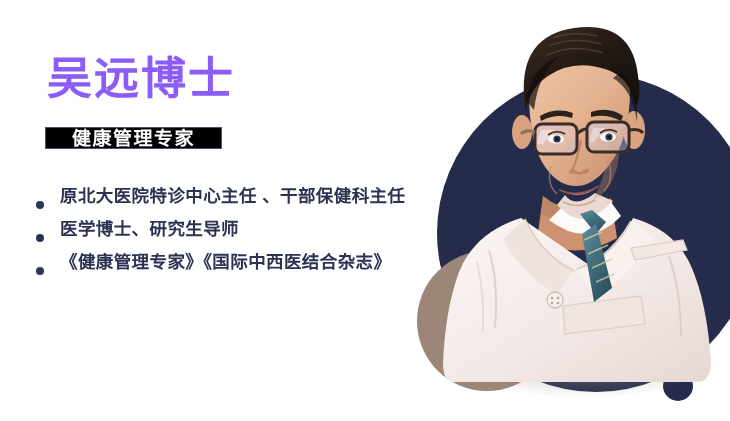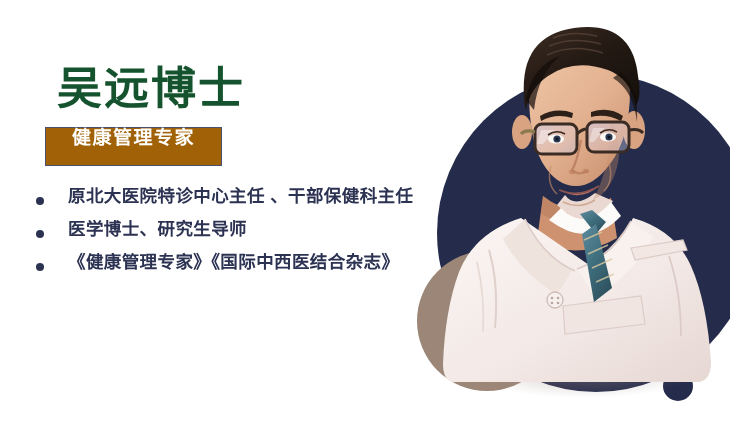--- a/index.html
+++ b/index.html
@@ -64,35 +64,36 @@
 
   .doctor-name {
     position: absolute;
     left: 47px;
     top: 56px;
     font-family: "DejaVu Serif", "Liberation Serif", serif;
     font-size: 45px;
     font-weight: 700;
     letter-spacing: 2px;
     line-height: 1;
-    color: #14532d;
+    color: #8b5cf6;
     white-space: nowrap;
-    margin: 10px;
+    margin: 0;
   }
 
   .role-badge {
     position: absolute;
     left: 45px;
     top: 127px;
     width: 177px;
-    height: 39px;
+    height: 22px;
     box-sizing: border-box;
-    background: #a16207;
+    background: #000000;
     border: 1px solid #4A5170;
     display: flex;
+    align-items: center;
     justify-content: center;
   }
   .role-badge-label {
     color: #ffffff;
     font-size: 19px;
     font-weight: 700;
     letter-spacing: 1.5px;
     line-height: 1;
     white-space: nowrap;
   }
@@ -100,23 +101,22 @@
   .credentials {
     position: absolute;
     left: 36px;
     top: 183px;
     list-style: none;
     margin: 0;
     padding: 0;
   }
   .credential-item {
     display: flex;
-    align-items: center;
+    align-items: flex-end;
     margin-bottom: 7px;
-    gap: 8px;
   }
   .credential-bullet {
     flex: 0 0 auto;
     width: 8px;
     height: 8px;
     border-radius: 50%;
     background: #2B3252;
     margin-top: 9px;
     margin-right: 16px;
   }

